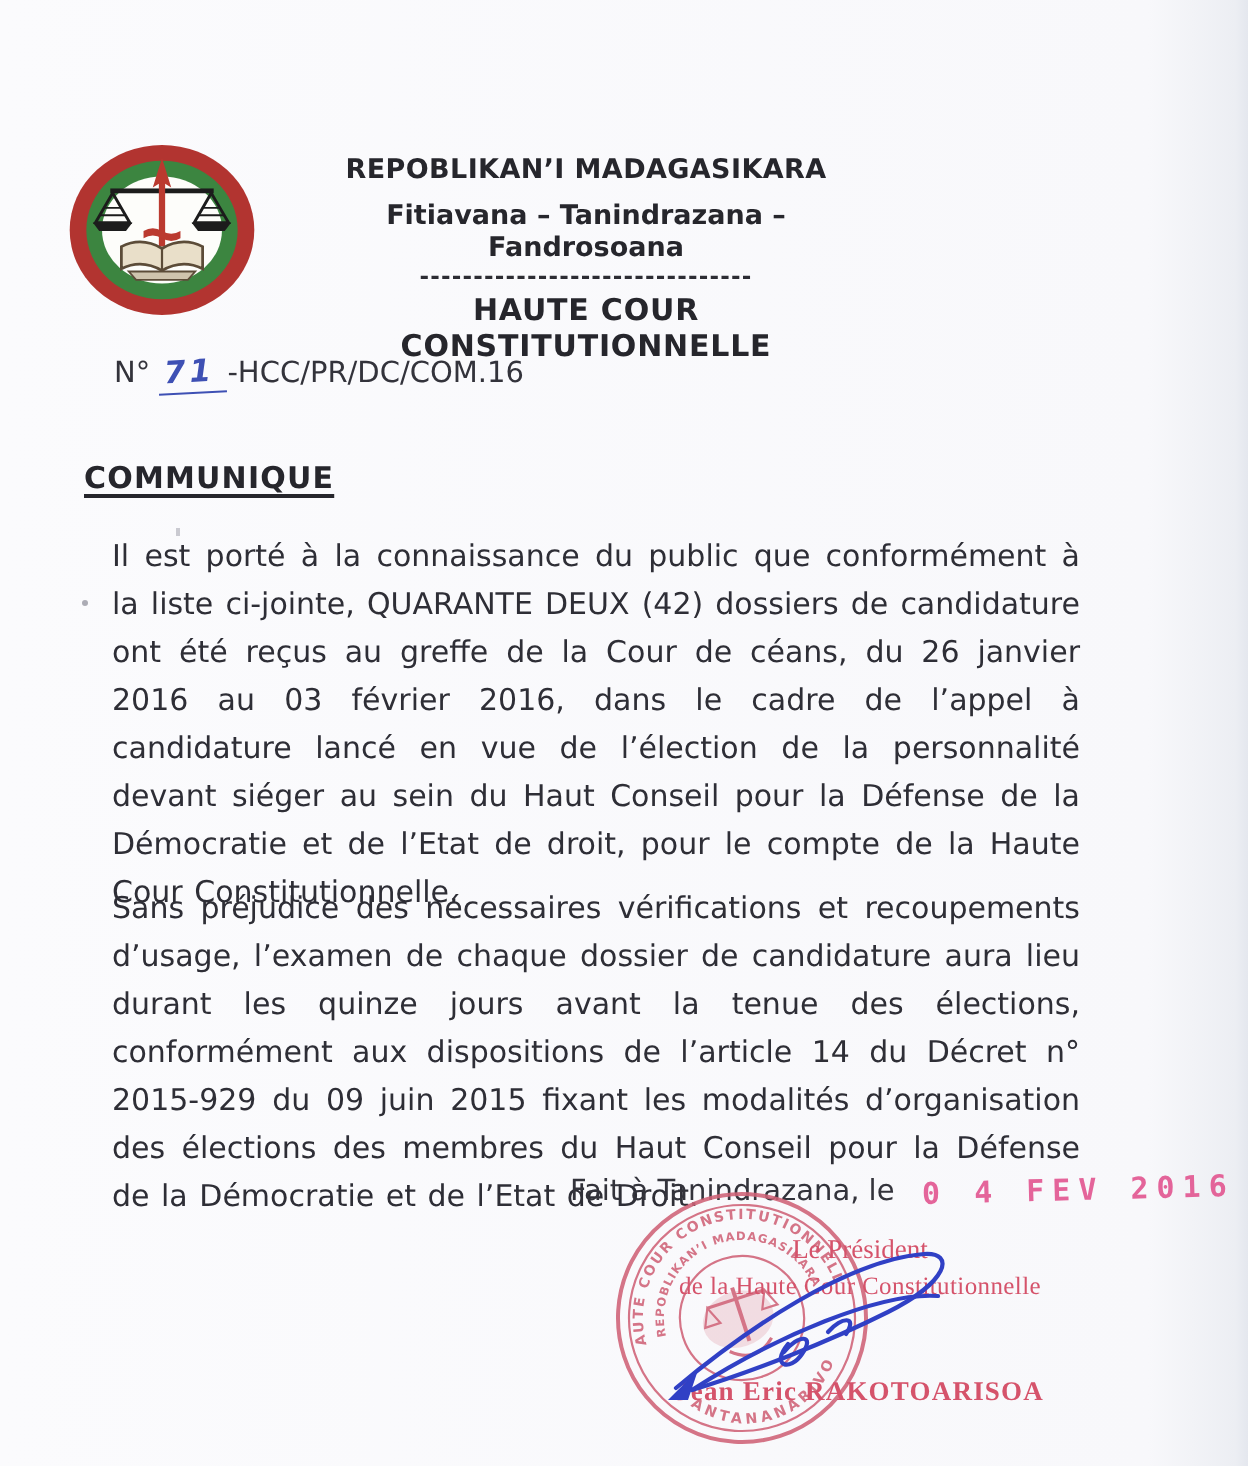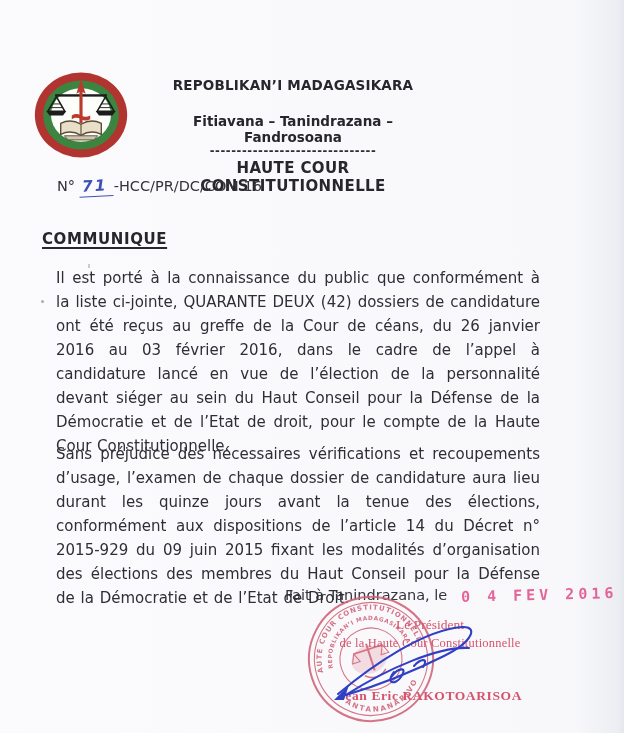--- a/index.html
+++ b/index.html
@@ -7,21 +7,21 @@
     width:624px;height:733px;position:relative;overflow:hidden;
     background:linear-gradient(90deg,#fbfbfd 0%,#f8f8fb 92%,#eceef3 99%,#e4e7ee 100%),#f9f9fc;
     font-family:"DejaVu Sans","Liberation Sans",sans-serif;
     color:#31313a;
   }
   .page{position:absolute;inset:0;}
   
   .seal{position:absolute;left:33px;top:70px;width:96px;height:90px;}
   .letterhead{position:absolute;left:167px;top:77px;width:252px;text-align:center;color:#26262c;}
   .lh-republic{font-size:13.5px;font-weight:bold;letter-spacing:.2px;}
-  .lh-motto{font-size:13.5px;font-weight:bold;margin-top:20px;}
+  .lh-motto{font-size:13.5px;font-weight:bold;margin-top:7px;}
   .lh-dashes{font-size:11.5px;font-weight:bold;letter-spacing:.6px;line-height:9px;margin-top:2px;color:#2c2c33;}
   .lh-court{font-size:15px;font-weight:bold;letter-spacing:.4px;margin-top:3px;}
   
   .refline{position:absolute;left:57px;top:177px;font-size:14.5px;color:#33333b;}
   .ref-handwritten{
     display:inline-block;color:#3e50b4;font-style:italic;font-size:15.5px;
     border-bottom:1.6px solid #3e50b4;padding:0 5px 1px 3px;margin:0 1px 0 4px;
     transform:rotate(-3deg);letter-spacing:2px;font-weight:bold;
   }
   

